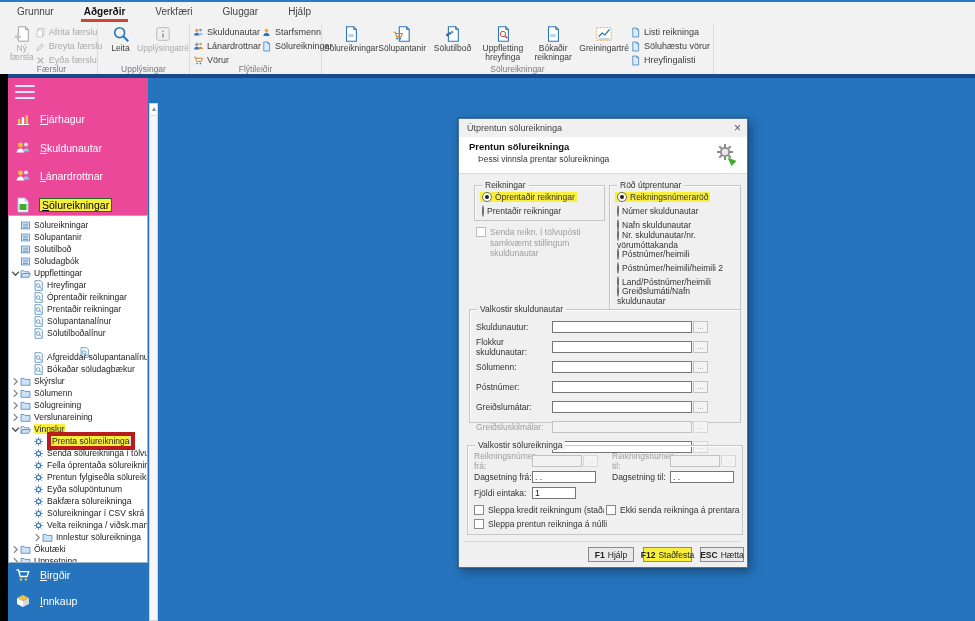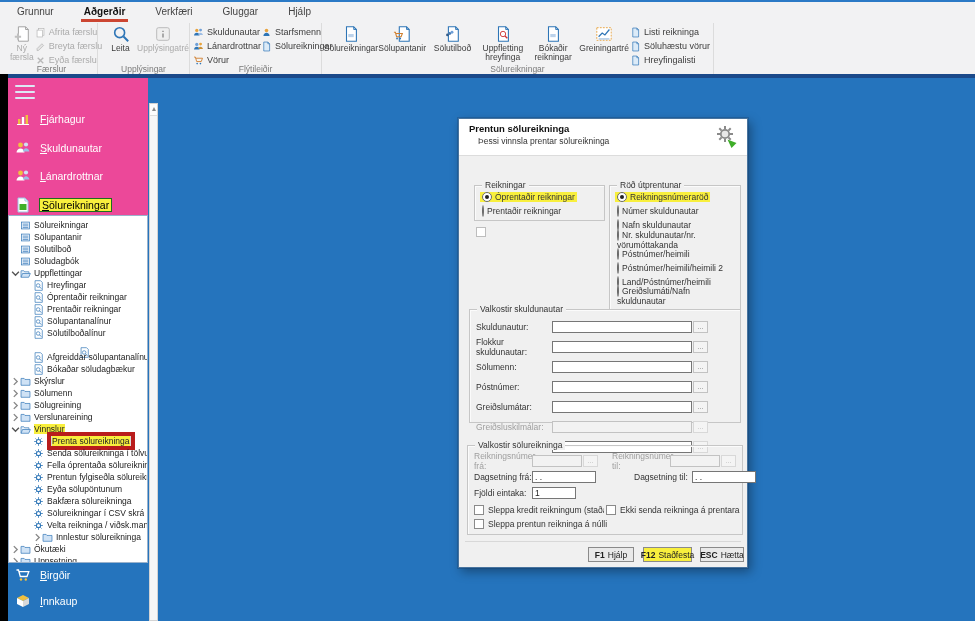--- a/index.html
+++ b/index.html
@@ -705,20 +705,24 @@
           <span><u>I</u>nnkaup</span>
         </div>
       </div>
   </div>
 
   <div id="navscroll">
     <div class="btn"></div>
   </div>
 
   <div id="dialog">
+    <div id="dlg-titlebar">
+      <span>Útprentun sölureikninga</span>
+      <span id="dlg-close">×</span>
+    </div>
     <div id="dlg-header">
       <div id="dlg-h-title">Prentun sölureikninga</div>
       <div id="dlg-h-sub">Þessi vinnsla prentar sölureikninga</div>
       <span id="dlg-gear" class="ic">
           <svg viewBox="0 0 26 26">
             <circle cx="12" cy="11" r="4.2" fill="#e8e8e8" stroke="#8a8a8a" stroke-width="1.8"></circle>
             <path d="M12 3v3.2M12 15.8V19M4 11h3.2M16.8 11H20M6.3 5.3l2.3 2.3M15.4 14.4l2.3 2.3M17.7 5.3l-2.3 2.3M8.6 14.4l-2.3 2.3" stroke="#8a8a8a" stroke-width="2"></path>
             <path d="M14.5 16.5l9 3.5-5 5z" fill="#3fae29"></path>
           </svg>
         </span>
@@ -734,20 +738,21 @@
             </span>
           </div>
           <div class="radio-row">
             <span><span class="radio"></span><span>Prentaðir reikningar</span></span>
           </div>
         </div>
     </div>
 
     <div id="email-cb" style="position:absolute;left:17px;top:108px;width:130px;display:flex;">
       <span class="cbox dis"></span>
+      <span class="dis-label" style="line-height:1.25;">Senda reikn. í tölvupósti samkvæmt stillingum skuldunautar</span>
     </div>
 
     <div class="gbox" id="grp-order" style="left:150px;top:66px;width:132px;height:126px;">
       <span class="glabel">Röð útprentunar</span>
       <div id="radios-order" style="padding-top:4px;">
           <div class="radio-row">
             <span class="hlwrap">
               <span class="radio on"></span>
               <span>Reikningsnúmeraröð</span>
             </span>
@@ -827,21 +832,21 @@
           </div>
           <div style="position: absolute; top: 8px; left: 144px; display: flex; align-items: center; height: 13px;">
             <span class="dis-label" style="width: 58px;">Reikningsnúmer til:</span>
             <span class="finput dis" style="width: 50px;"></span>
             <span class="fell dis">...</span>
           </div>
           <div style="position: absolute; top: 24px; left: 6px; display: flex; align-items: center; height: 13px;">
             <span style="width: 58px;">Dagsetning frá:</span>
             <span class="finput" style="width: 64px;">. .</span>
           </div>
-          <div style="position: absolute; top: 24px; left: 144px; display: flex; align-items: center; height: 13px; margin-left: 22px;">
+          <div style="position: absolute; top: 24px; left: 144px; display: flex; align-items: center; height: 13px;">
             <span style="width: 58px;">Dagsetning til:</span>
             <span class="finput" style="width: 64px;">. .</span>
           </div>
           <div style="position: absolute; top: 40px; left: 6px; display: flex; align-items: center; height: 13px;">
             <span style="width: 58px;">Fjöldi eintaka:</span>
             <span class="finput" style="width: 44px;">1</span>
           </div>
           <div style="position: absolute; top: 57px; left: 6px; width: 130px; display: flex; align-items: center; height: 13px;">
             <span class="cbox"></span>
             <span style="white-space: nowrap; overflow: hidden;">Sleppa kredit reikningum (staða í "-")</span>

